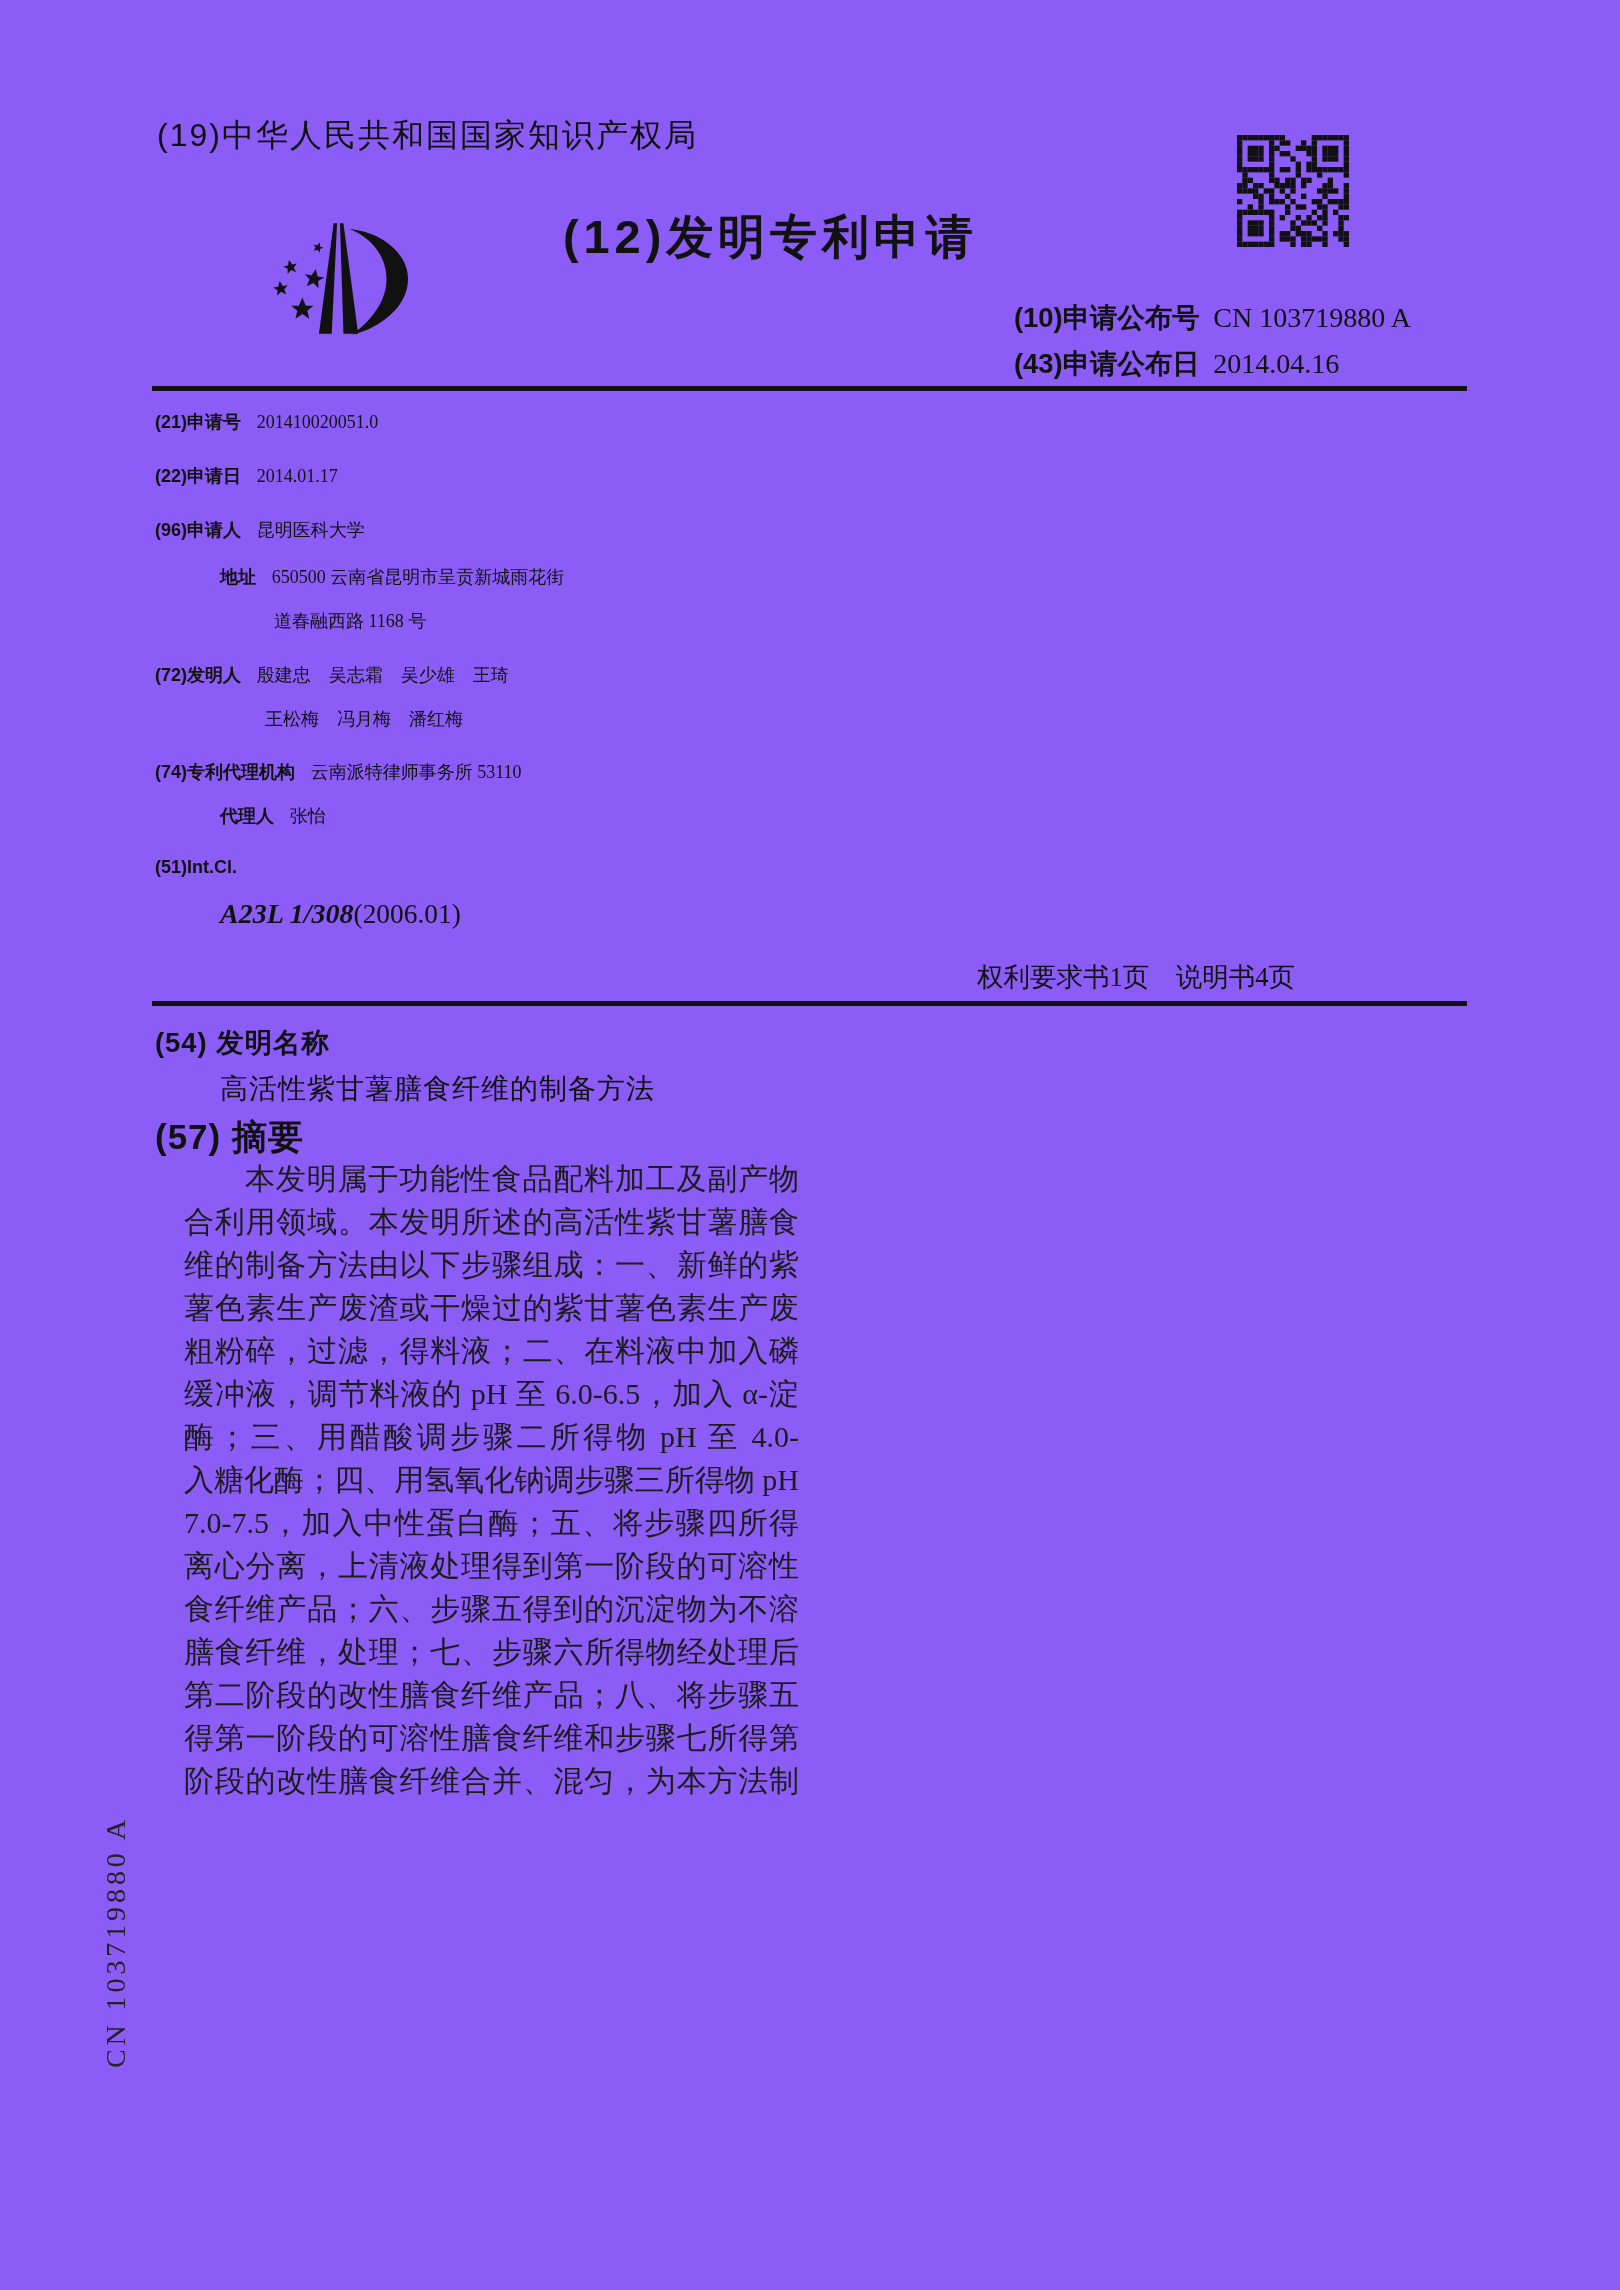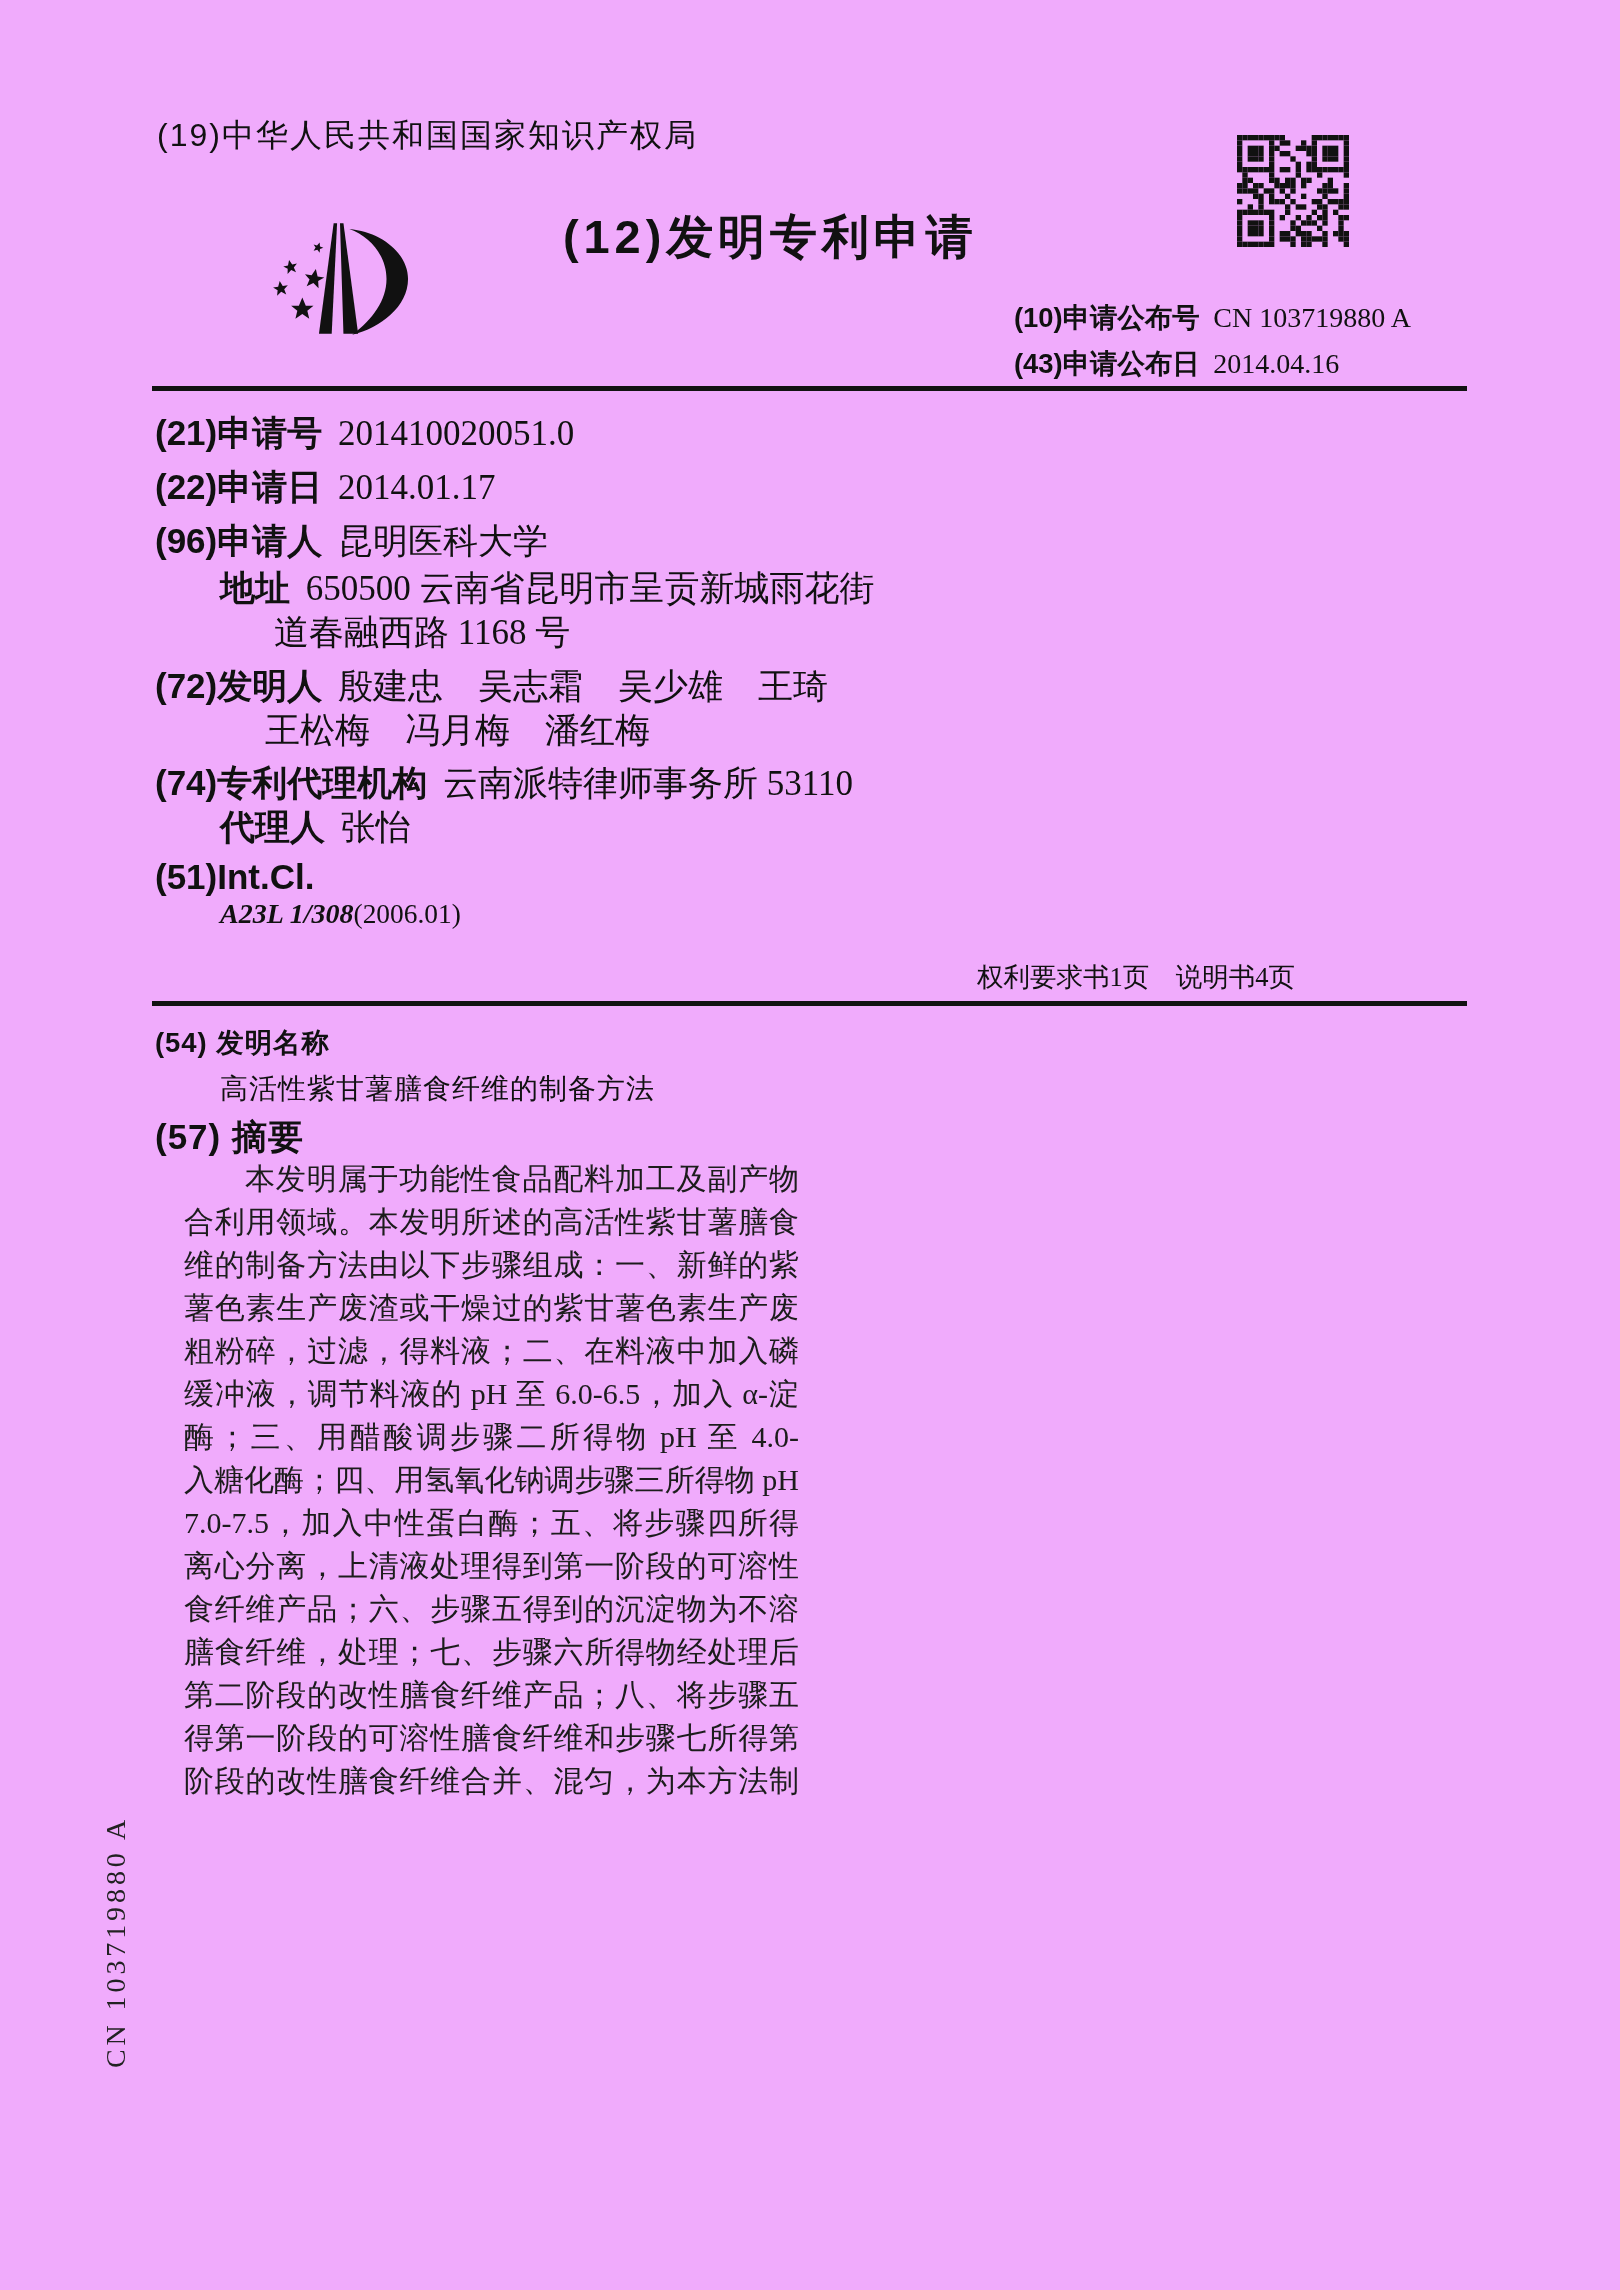--- a/index.html
+++ b/index.html
@@ -1,19 +1,19 @@
 <!DOCTYPE html>
 <html><head>
 <meta charset="utf-8">
 <style>
   html,body{margin:0;padding:0;background:#e8e8e8;}
   .page{
     position:relative;
     width:1620px;height:2291px;
-    background:#f0abfc;
+    background:#8b5cf6;
     font-family:"Liberation Sans",sans-serif;
     color:#111;
     overflow:hidden;
     margin:0 auto;
   }
   .abs{position:absolute;}
   
   .office{left:157px;top:114px;font-size:32px;font-weight:500;letter-spacing:2px;}
   .doc-type{left:563px;top:206px;font-size:47px;font-weight:600;letter-spacing:4.9px;}
   .logo{left:271px;top:220px;width:139px;height:118px;}
@@ -21,21 +21,21 @@
   
   .pub-row{left:1014px;font-size:27.4px;white-space:nowrap;}
   .pub-row .lbl{font-weight:700;}
   .pub-row .val{font-family:"Liberation Serif","DejaVu Serif",serif;font-weight:400;margin-left:13.7px;font-size:28px;}
   .pub-10{top:300px;}
   .pub-43{top:346px;}
   .rule{left:152px;width:1315px;height:4.9px;background:#121212;}
   .rule-1{top:386px;}
   .rule-2{top:1001px;}
   
-  .bib{font-size:35px;white-space:nowrap;}
+  .bib{font-size:18px;white-space:nowrap;}
   .bib .lbl{font-weight:700;}
   .bib .val{font-family:"Liberation Serif","DejaVu Serif",serif;margin-left:15.7px;}
   .r21{left:155px;top:410px;}
   .r22{left:155px;top:464px;}
   .r71{left:155px;top:518px;}
   .raddr{left:220px;top:565px;}
   .raddr2{left:274px;top:609px;font-family:"Liberation Serif","DejaVu Serif",serif;}
   .r72{left:155px;top:663px;}
   .rinv2{left:253px;top:707px;font-family:"Liberation Serif","DejaVu Serif",serif;margin-left:12px;}
   .r74{left:155px;top:760px;}

